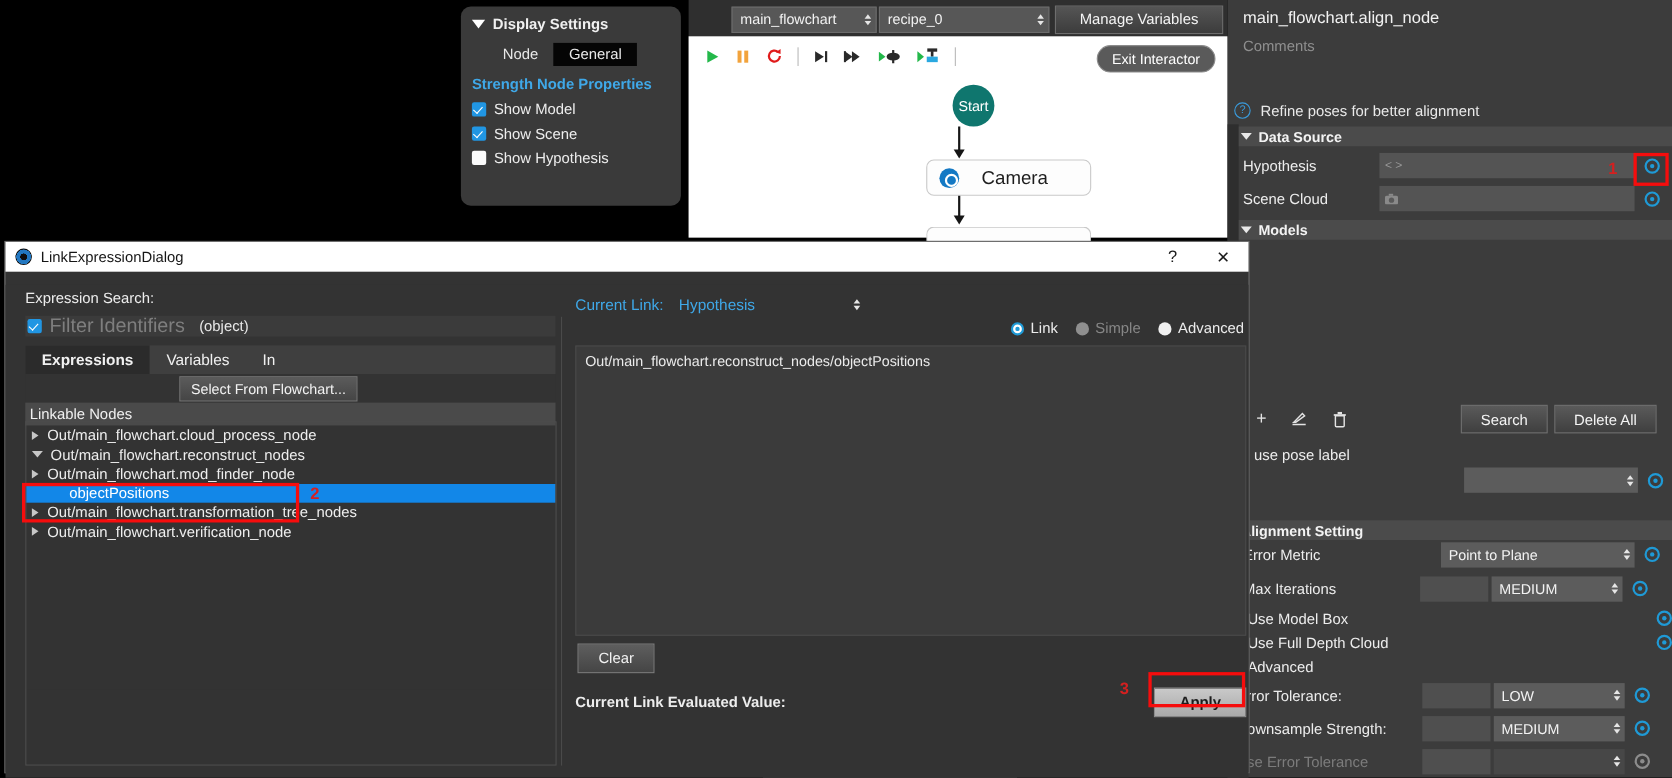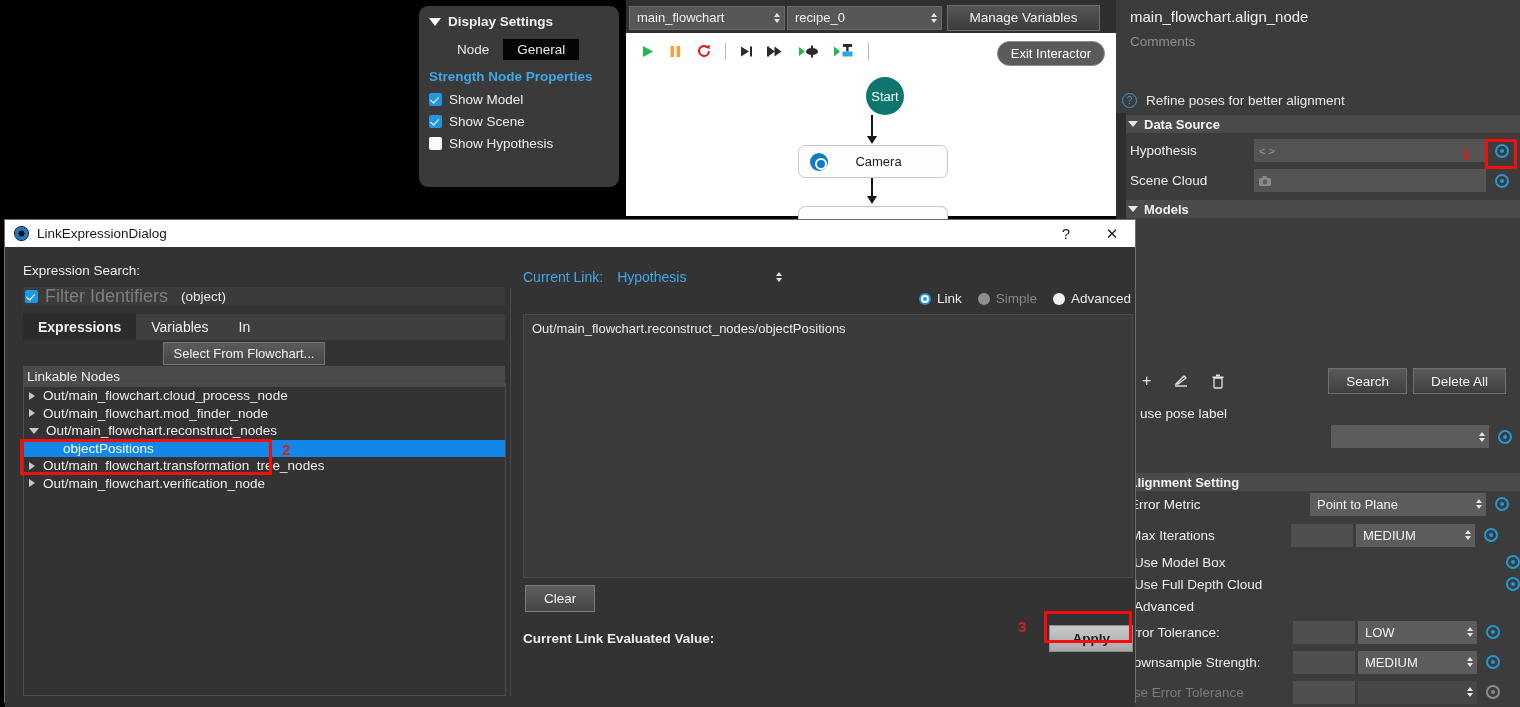--- a/index.html
+++ b/index.html
@@ -39,21 +39,21 @@
   .cbox.off { background: #fbfbfb; }
 
   
   .flow-region { position: absolute; left: 626px; top: 0; width: 490px; height: 216px; background: #2f2f2f; }
   .flow-topbar { height: 32px; display: flex; align-items: center; gap: 2px; padding: 3px 2px 0 3px; }
   .combo {
     height: 24px; background: #575757; border: 1px solid #6b6b6b;
     display: flex; align-items: center; justify-content: space-between;
     padding: 0 4px 0 7px; font-size: 13px; color: #f2f2f2;
   }
-  .combo.w1 { width: 156px; }
+  .combo.w1 { width: 132px; margin-left: 36px; }
   .combo.w2 { width: 155px; }
   .spin { display: flex; flex-direction: column; gap: 2px; align-items: center; }
   .spin i { display: block; width: 0; height: 0; border-left: 3.5px solid transparent; border-right: 3.5px solid transparent; }
   .spin i.up { border-bottom: 4px solid #e6e6e6; }
   .spin i.dn { border-top: 4px solid #e6e6e6; }
   .btn-mv {
     height: 26px; width: 153px; margin-left: 3px;
     background: linear-gradient(#555, #3c3c3c);
     border: 1px solid #6d6d6d; color: #f5f5f5; font-size: 13.5px;
     display: flex; align-items: center; justify-content: center;
@@ -69,21 +69,21 @@
   .node-start {
     position: absolute; left: 240px; top: 44px; width: 38px; height: 38px;
     border-radius: 50%; background: #0f766e; color: #fff; font-size: 13px;
     display: flex; align-items: center; justify-content: center;
   }
   .edge { position: absolute; background: #161616; width: 1.5px; }
   .arrow-d { position: absolute; width: 0; height: 0; border-left: 5px solid transparent; border-right: 5px solid transparent; border-top: 8px solid #161616; }
   .node-box {
     position: absolute; background: #fdfdfd; border: 1px solid #c9c9c9;
     border-radius: 7px; height: 33px; display: flex; align-items: center;
-    color: #1d1d1d; font-size: 13px;
+    color: #1d1d1d; font-size: 17px; margin-left: 44px;
   }
   .cam-icon { width: 18px; height: 18px; border-radius: 50%; background: #1479c4; margin-left: 11px; position: relative; flex: none; }
   .cam-icon::after { content: ""; position: absolute; left: 5px; top: 5px; width: 8px; height: 8px; border-radius: 50%; border: 2px solid #fff; }
 
   
   .right-panel { position: absolute; left: 1116px; top: 0; width: 404px; height: 707px; background: #3c3c3c; }
   .rp-gutter { position: absolute; left: 0; top: 113px; width: 10px; height: 594px; background: #2e2e2e; }
   .rp-title { padding: 8px 0 0 14px; font-size: 15px; color: #f2f2f2; }
   .rp-comments { padding: 9px 0 0 14px; font-size: 13.5px; color: #8f8f8f; }
   .rp-hint { display: flex; align-items: center; gap: 9px; padding: 0 0 0 6px; margin-top: 44px; font-size: 13.5px; color: #e9e9e9; }
@@ -448,26 +448,26 @@
       </div>
 
       <div class="lk-head">Linkable Nodes</div>
 
       <div class="tree">
         <div class="tnode">
           <span class="tri"></span>
           <span>Out/main_flowchart.cloud_process_node</span>
         </div>
         <div class="tnode">
+          <span class="tri open"></span>
+          <span>Out/main_flowchart.reconstruct_nodes</span>
+        </div>
+        <div class="tnode">
           <span class="tri"></span>
           <span>Out/main_flowchart.mod_finder_node</span>
-        </div>
-        <div class="tnode">
-          <span class="tri open"></span>
-          <span>Out/main_flowchart.reconstruct_nodes</span>
         </div>
         <div class="tnode sel" style="padding-left:40px;">
           <span>objectPositions</span>
         </div>
         <div class="tnode">
           <span class="tri"></span>
           <span>Out/main_flowchart.transformation_tree_nodes</span>
         </div>
         <div class="tnode">
           <span class="tri"></span>

